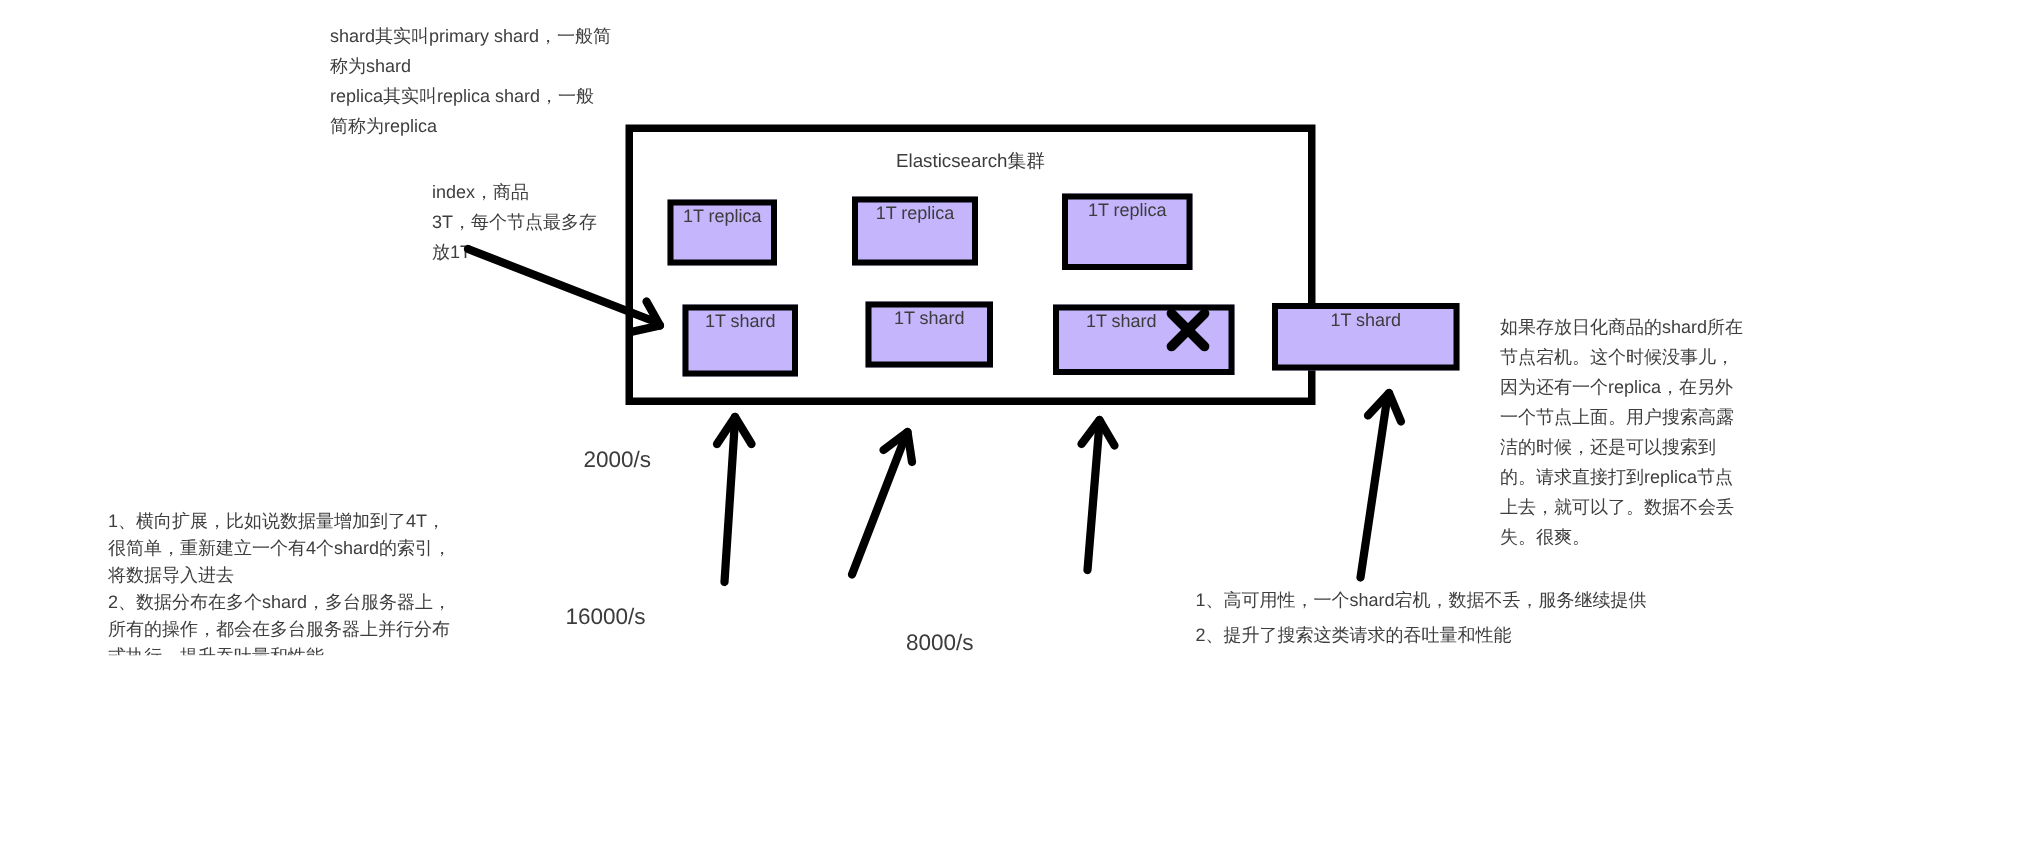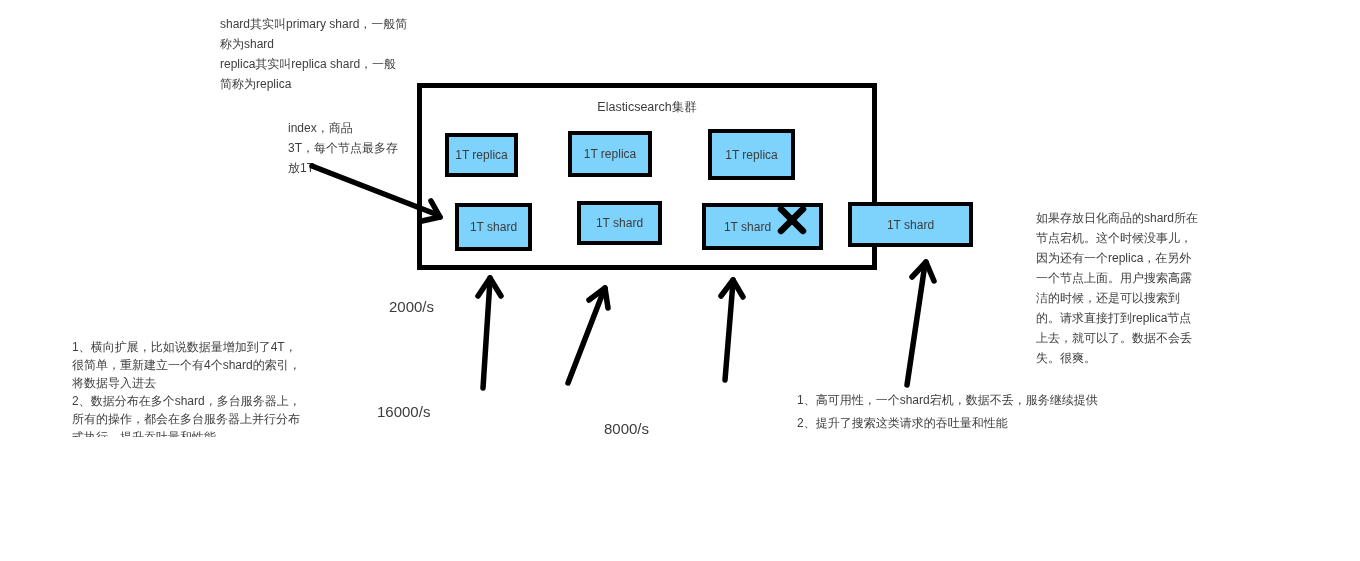--- a/index.html
+++ b/index.html
@@ -39,23 +39,23 @@
     width: 460px;
     text-align: center;
     font-size: 12.5px;
     color: #3c3c3c;
     z-index: 2;
   }
   .nodebox {
     position: absolute;
     border: 4px solid #000;
     box-sizing: border-box;
-    background: #7dd3fc;
+    background: #c4b5fd;
     display: flex;
-    align-items: center;
+    align-items: flex-start;
     justify-content: center;
     font-size: 12px;
     color: #3c3c3c;
     z-index: 2;
   }
   #replica-1 { left: 445px; top: 133px; width: 73px;  height: 44px; }
   #replica-2 { left: 568px; top: 131px; width: 84px;  height: 46px; }
   #replica-3 { left: 708px; top: 129px; width: 87px;  height: 51px; }
   #shard-1   { left: 455px; top: 203px; width: 77px;  height: 48px; }
   #shard-2   { left: 577px; top: 201px; width: 85px;  height: 44px; }
@@ -112,21 +112,21 @@
 
 
   <div class="note" style="left:72px; top:338px; line-height:18px;">1、横向扩展，比如说数据量增加到了4T，
 很简单，重新建立一个有4个shard的索引，
 将数据导入进去
 2、数据分布在多个shard，多台服务器上，
 所有的操作，都会在多台服务器上并行分布
 式执行，提升吞吐量和性能</div>
 
 
-  <div class="note" style="left:1000px; top:208px;margin-left:36px;">如果存放日化商品的shard所在
+  <div class="note" style="left:1000px; top:208px;">如果存放日化商品的shard所在
 节点宕机。这个时候没事儿，
 因为还有一个replica，在另外
 一个节点上面。用户搜索高露
 洁的时候，还是可以搜索到
 的。请求直接打到replica节点
 上去，就可以了。数据不会丢
 失。很爽。</div>
 
   <div class="note" style="left:797px; top:389px; line-height:23px;">1、高可用性，一个shard宕机，数据不丢，服务继续提供
 2、提升了搜索这类请求的吞吐量和性能</div>

